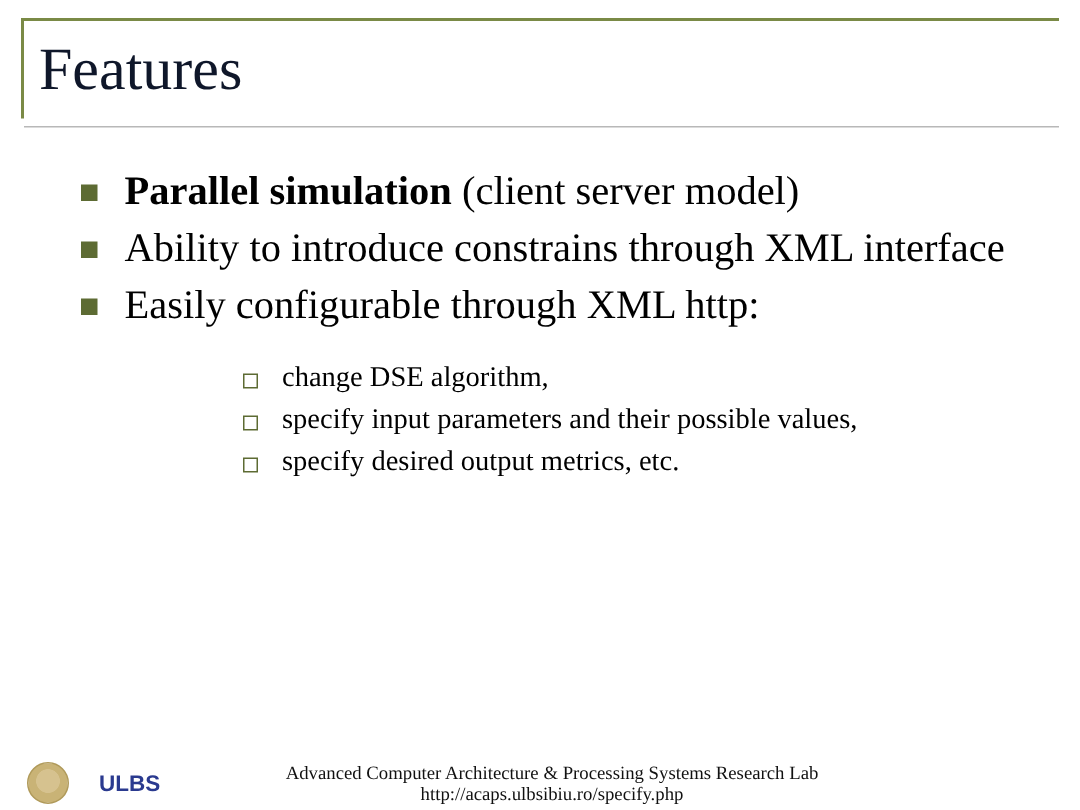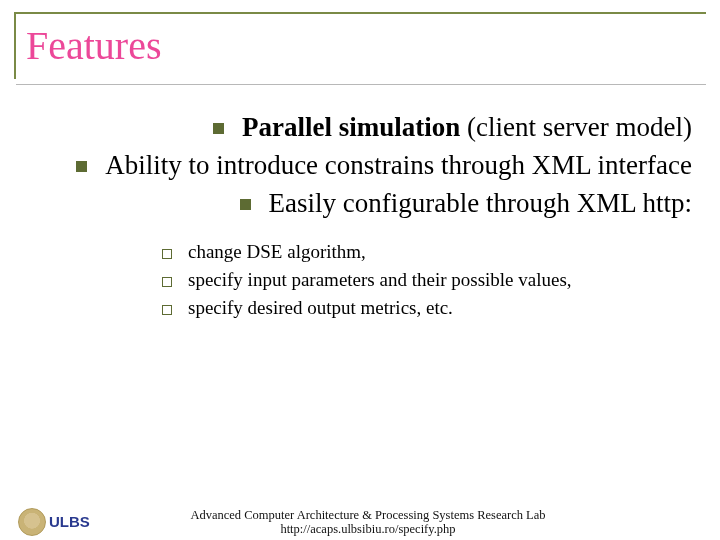--- a/index.html
+++ b/index.html
@@ -30,31 +30,30 @@
     position: absolute;
     left: 0;
     right: 0;
     bottom: -6px;
     height: 1px;
     background: #b8b8b8;
   }
   .title {
     font-size: 40px;
     font-weight: 400;
-    color: #ec4899;
+    color: #0f172a;
     padding-bottom: 10px;
   }
   .content {
     padding: 32px 28px 0 54px;
   }
   .bullet-line {
     display: flex;
     align-items: flex-start;
     margin-bottom: 4px;
-    justify-content: flex-end;
   }
   .bullet-line .bullet {
     width: 11px;
     height: 11px;
     background: #5d6b33;
     flex-shrink: 0;
     margin-top: 12px;
     margin-right: 18px;
   }
   .bullet-line .text {
@@ -91,21 +90,21 @@
     left: 0;
     right: 0;
     height: 44px;
     display: flex;
     align-items: center;
   }
   .logo {
     margin-left: 18px;
     display: flex;
     align-items: center;
-    gap: 3px;
+    gap: 20px;
   }
   .logo .seal {
     width: 28px;
     height: 28px;
     border-radius: 50%;
     background: radial-gradient(circle at 50% 45%, #d6c28f 0 40%, #c9b376 42% 100%);
     border: 1px solid #b09a5a;
   }
   .logo .ulbs svg { display: block; }
   .footer-text {

